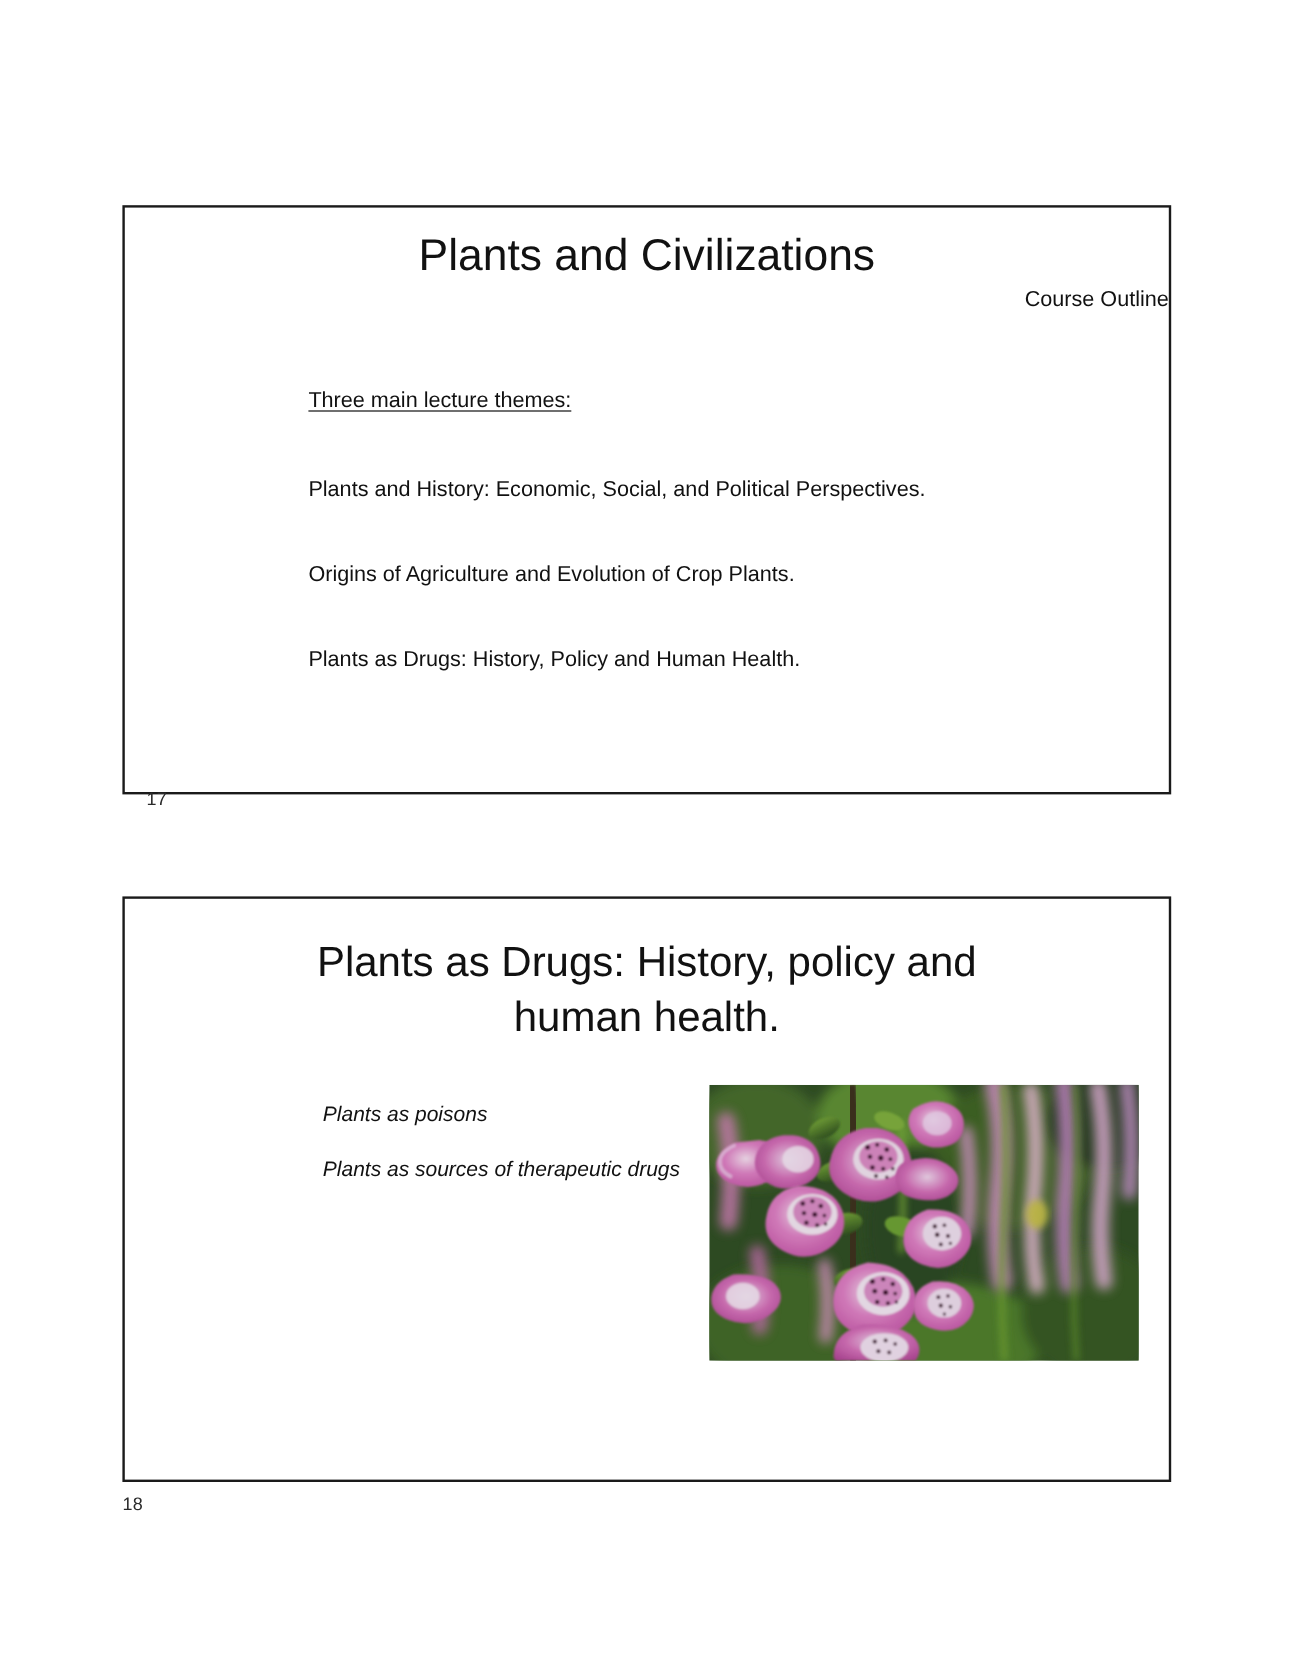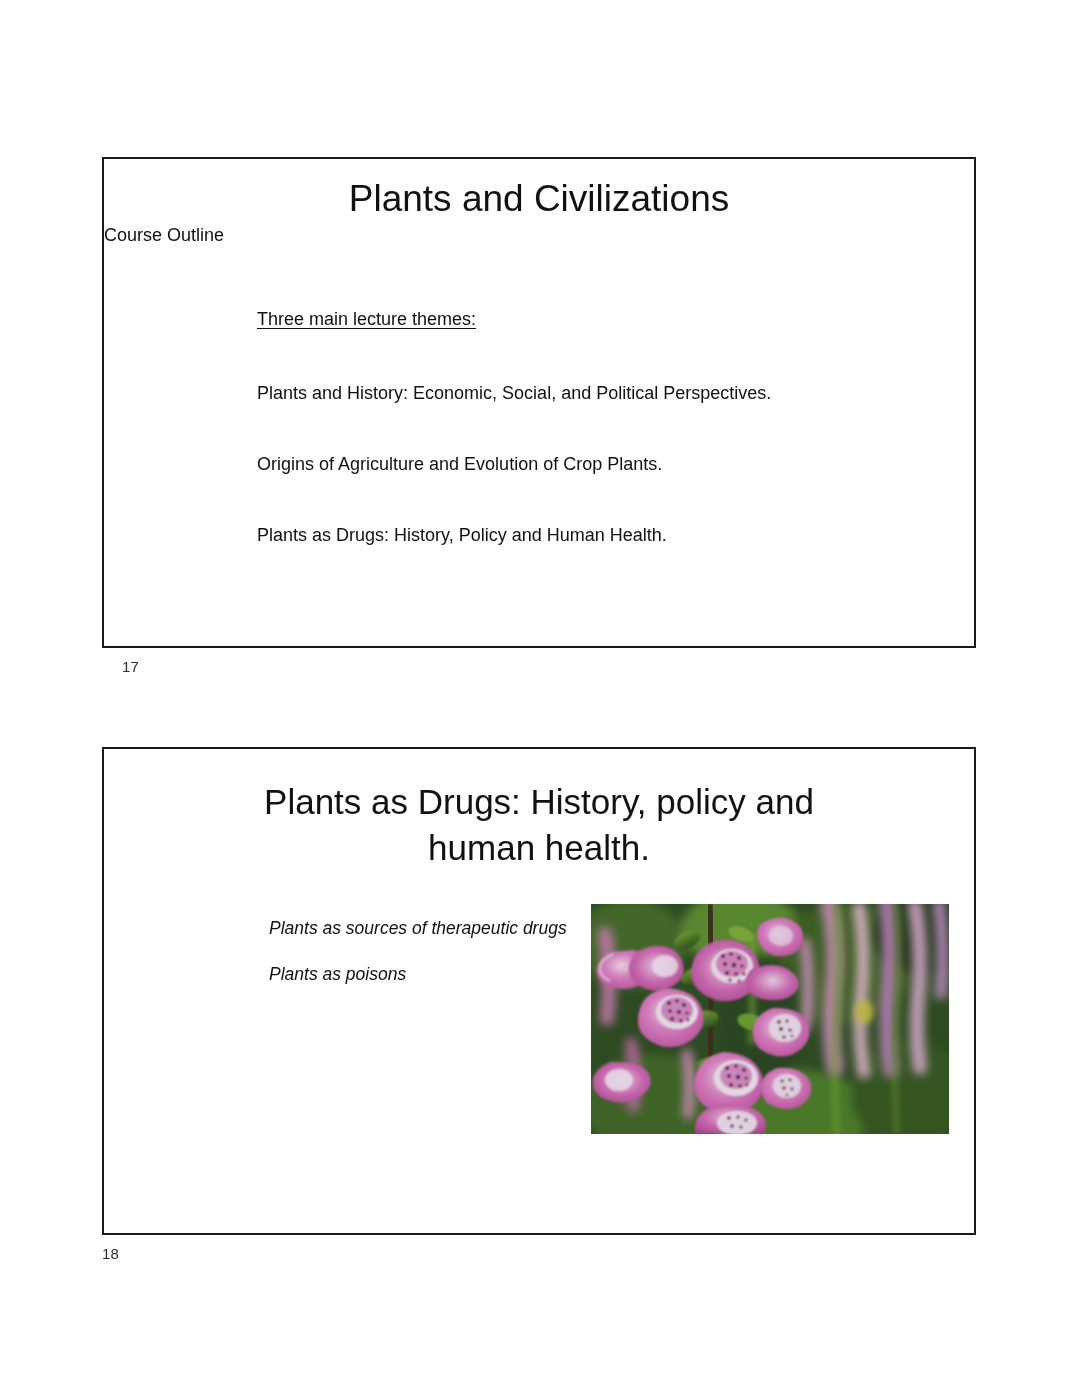--- a/index.html
+++ b/index.html
@@ -24,21 +24,21 @@
 
   
   .slide {
     position: absolute;
     background: #ffffff;
     border: 2px solid #1a1a1a;
     box-sizing: border-box;
   }
   #slide-1 {
     left: 102px;
-    top: 157px;
+    top: 171px;
     width: 874px;
     height: 491px;
   }
   #slide-2 {
     left: 102px;
     top: 747px;
     width: 874px;
     height: 488px;
   }
 
@@ -63,21 +63,21 @@
     font-size: 37px;
     font-weight: 400;
     line-height: 1.1;
     color: #111111;
   }
   .s1-subtitle {
     position: absolute;
     left: 0;
     right: 0;
     top: 66px;
-    text-align: left;
+    text-align: right;
     font-size: 18px;
     font-weight: 400;
     color: #111111;
   }
   .s1-body {
     position: absolute;
     left: 153px;
     top: 150px;
     width: 620px;
   }
@@ -158,22 +158,22 @@
     </div>
   </div>
 
   <div class="page-number" id="page-number-17">17</div>
 
   <div class="slide" id="slide-2">
 
     <div class="s2-title">Plants as Drugs: History, policy and human health.</div>
 
     <div class="s2-body">
+      <p class="s2-bullet">Plants as poisons</p>
       <p class="s2-bullet">Plants as sources of therapeutic drugs</p>
-      <p class="s2-bullet">Plants as poisons</p>
     </div>
 
     <div class="photo">
       <svg viewBox="0 0 358 230" preserveAspectRatio="none">
         <defs>
           <radialGradient id="bell" cx="45%" cy="40%" r="68%">
             <stop offset="0%" stop-color="#efd8ea"></stop>
             <stop offset="46%" stop-color="#d97cc0"></stop>
             <stop offset="100%" stop-color="#bf4fa2"></stop>
           </radialGradient>

